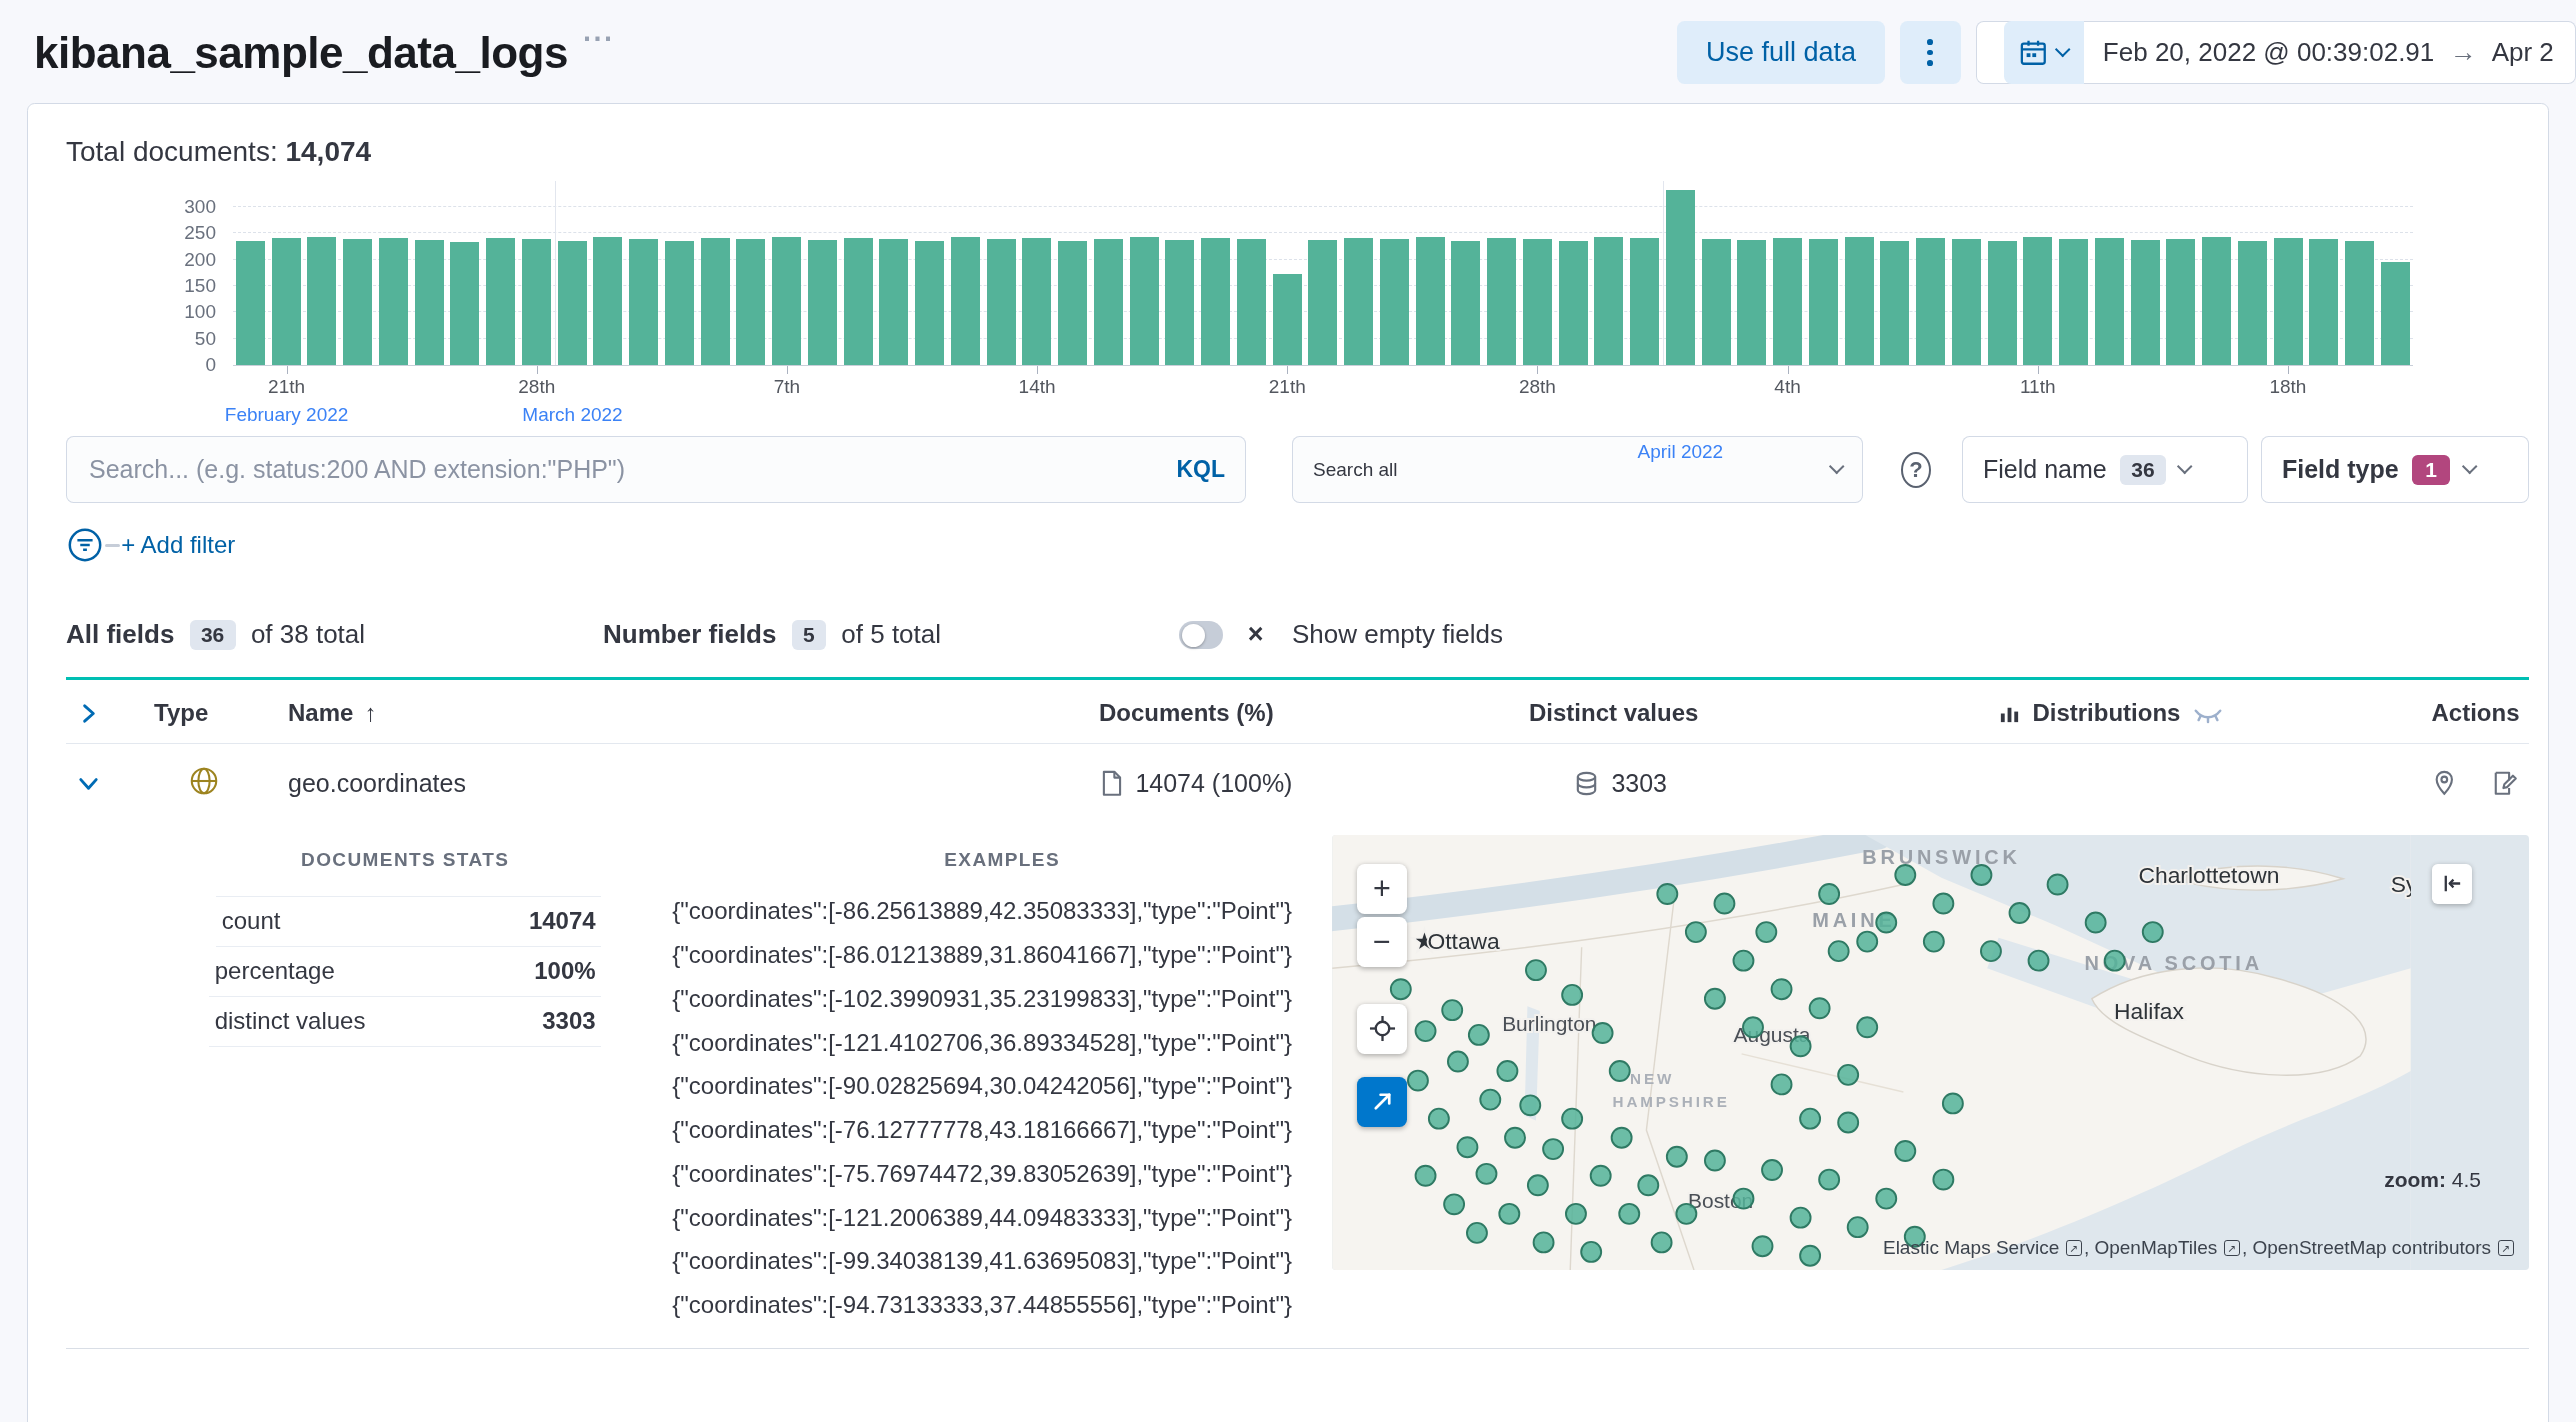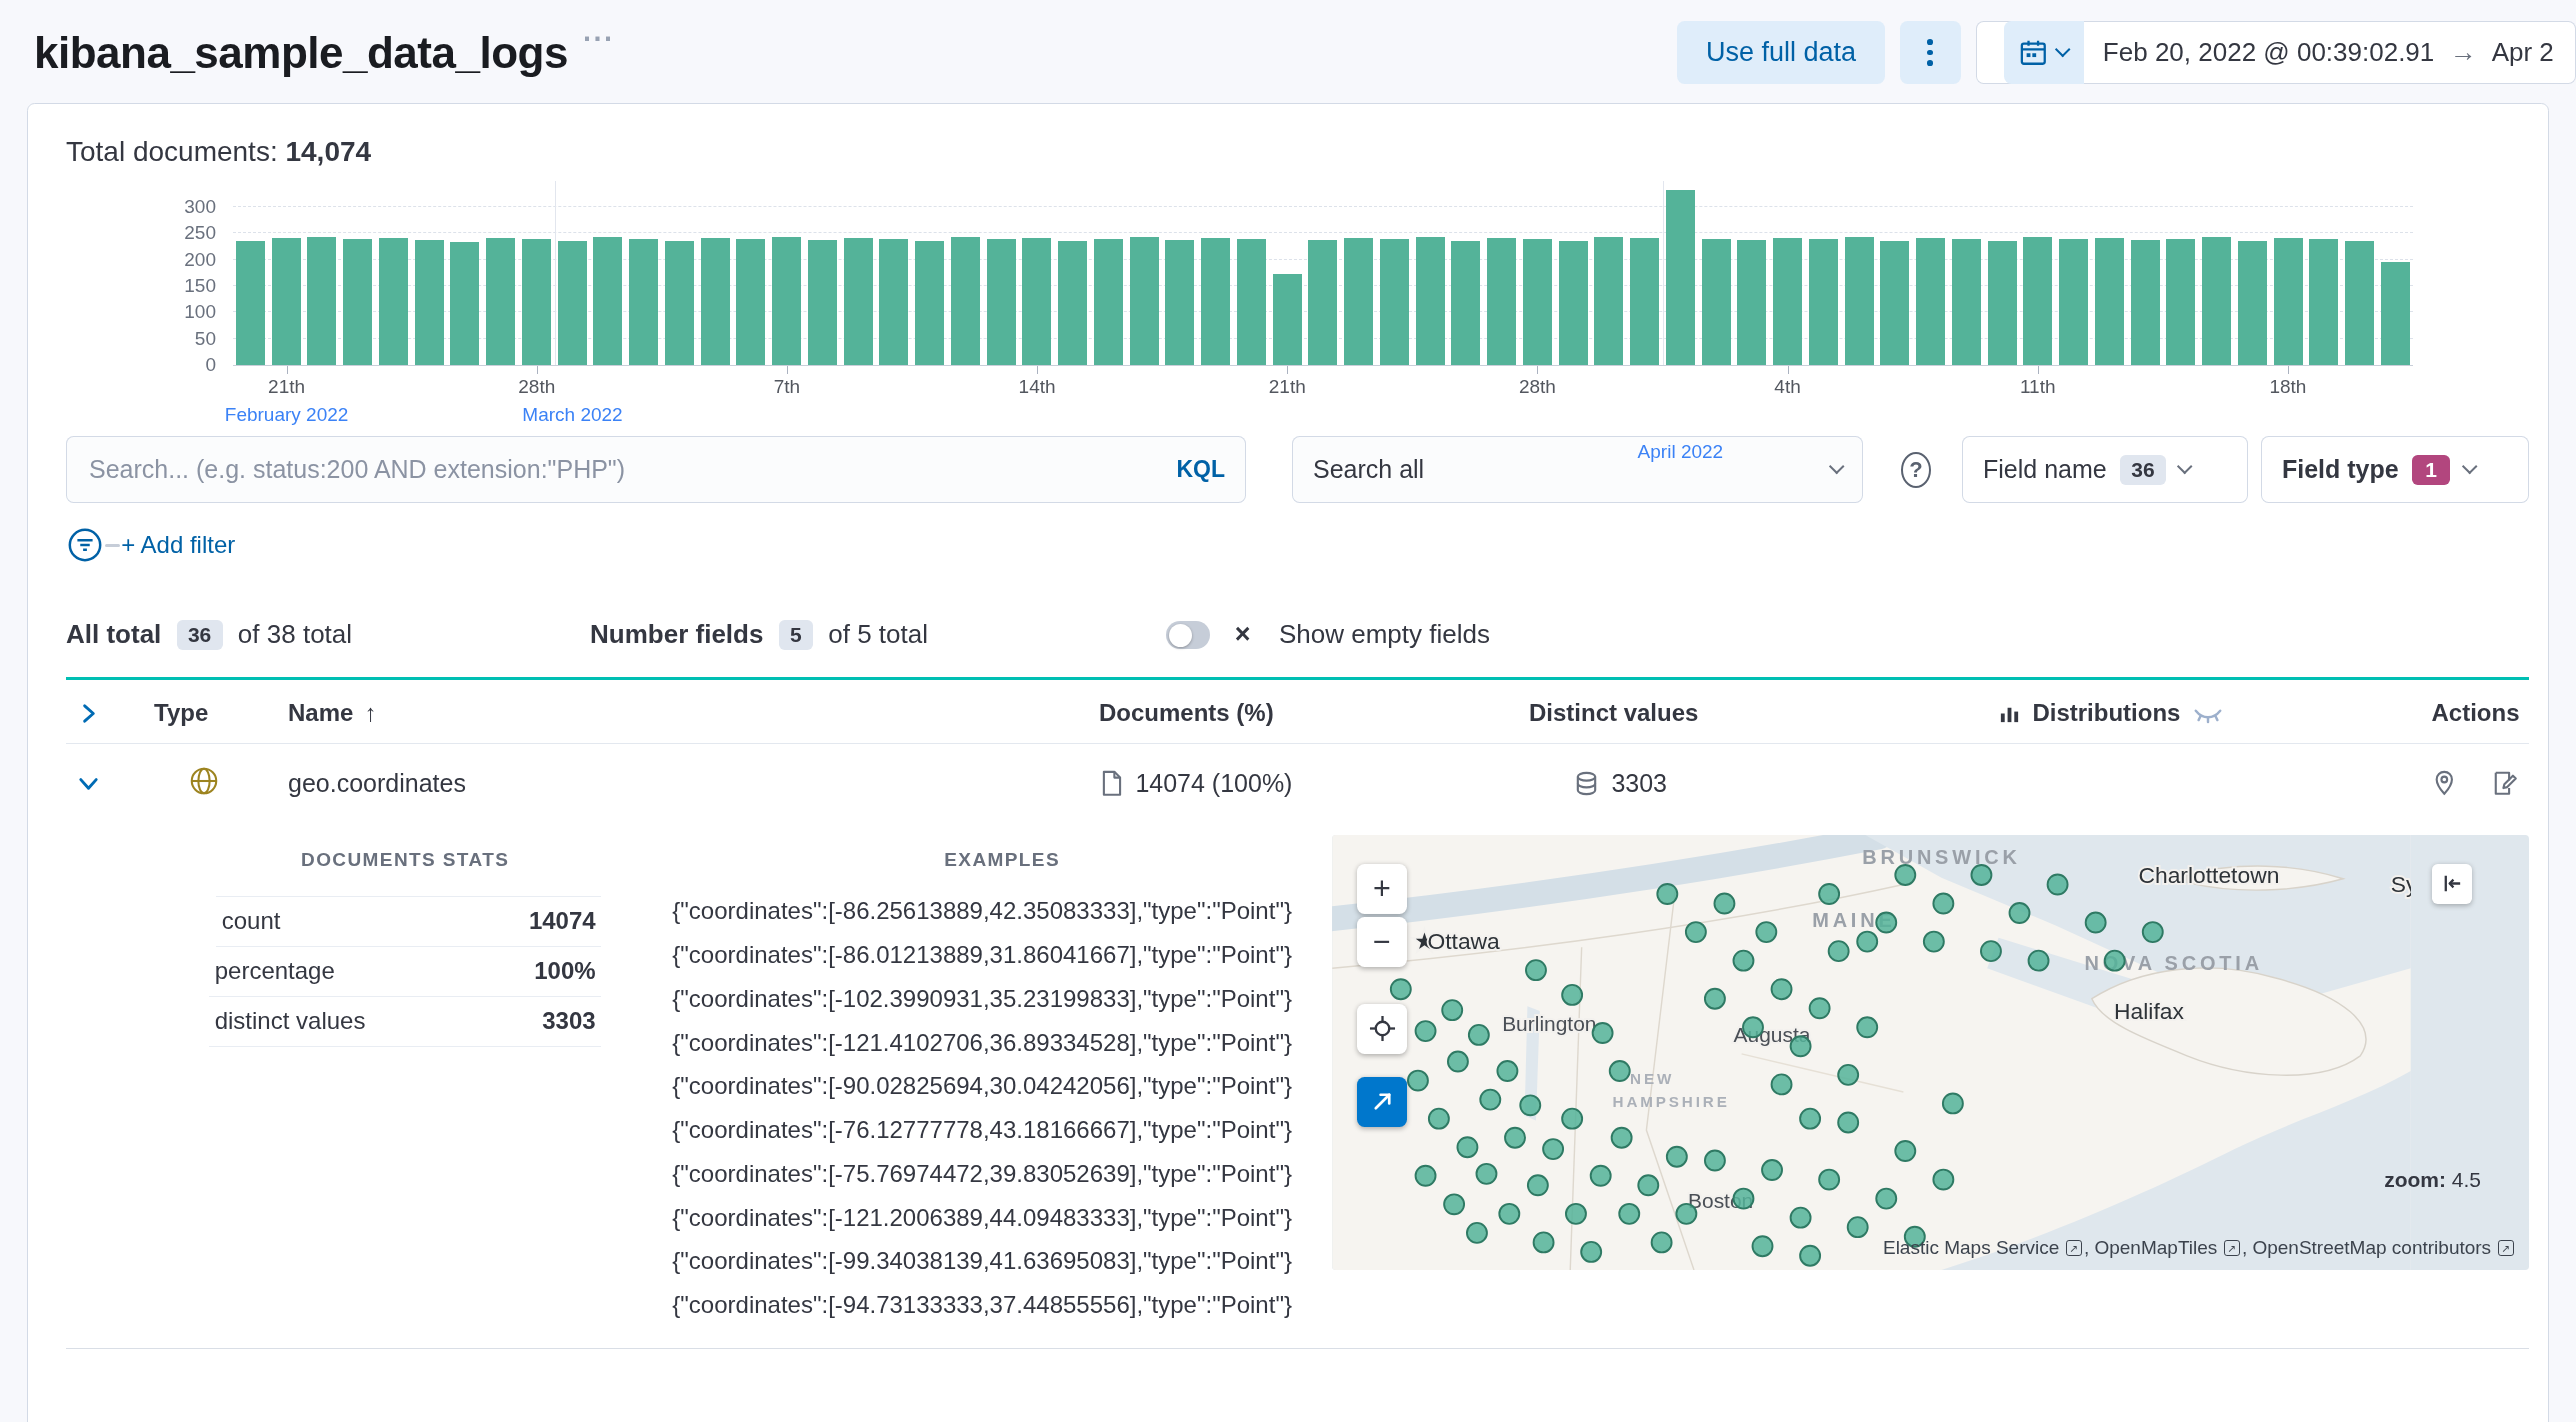--- a/index.html
+++ b/index.html
@@ -49,21 +49,21 @@
   .xmonth { position:absolute; top:38px; transform:translateX(-50%); font-size:19px; color:#3b82f6; white-space:nowrap; }
   
   .controls-row { display:flex; align-items:center; margin-top:15.2px; }
   .formbox { height:67px; background:#fbfcfd; box-shadow:inset 0 0 0 1px #d3dae6; border-radius:7.6px;
     display:flex; align-items:center; padding:0 21px; }
   .search-box { width:1180px; }
   .search-box input { border:none; outline:none; background:transparent; flex:1; font-size:25px;
     color:#343741; font-family:inherit; }
   .search-box input::placeholder { color:#8b93a3; opacity:1; }
   .kql { color:#0061a6; font-weight:600; font-size:23px; margin-left:15.2px; cursor:pointer; }
-  .select { width:571px; margin-left:46px; justify-content:space-between; font-size:25px; cursor:pointer;text-align:center; }
+  .select { width:571px; margin-left:46px; justify-content:space-between; font-size:19px; cursor:pointer;text-align:center; }
   .sel-chev { width:11.4px; height:11.4px; border:solid #69707d; border-width:0 2.9px 2.9px 0;
     transform:rotate(45deg); margin-top:-5.7px; }
   .help-btn { width:42px; height:42px; margin-left:32px; display:flex; align-items:center; justify-content:center;
     cursor:pointer; background:none; border:none; }
   .help-circle { width:36px; height:36px; border:2.4px solid #5a6270; border-radius:50%;
     display:flex; align-items:center; justify-content:center; font-size:22px; font-weight:700; color:#5a6270; }
   .popover-btn { height:67px; background:#fff; box-shadow:inset 0 0 0 1px #d3dae6; border-radius:7.6px;
     display:flex; align-items:center; gap:13.3px; padding:0 21px; font-size:25px; border:none;
     font-family:inherit; color:#343741; cursor:pointer; }
   .fname { margin-left:25px; width:286px; }
@@ -313,21 +313,21 @@
       <line x1="12" y1="15" x2="28" y2="15" stroke="#0061a6" stroke-width="2.6"></line>
       <line x1="15" y1="20" x2="25" y2="20" stroke="#0061a6" stroke-width="2.6"></line>
       <line x1="18" y1="25" x2="22" y2="25" stroke="#0061a6" stroke-width="2.6"></line>
     </svg>
     <span class="filter-dash"></span>
     <span class="add-filter">+ Add filter</span>
   </div>
 
   <div class="summary-row">
     <div class="sum-group">
-      <span class="sum-label">All total</span>
+      <span class="sum-label">All fields</span>
       <span class="badge-gray">36</span>
       <span>of 38 total</span>
     </div>
     <div class="sum-group gap250">
       <span class="sum-label">Number fields</span>
       <span class="badge-gray">5</span>
       <span>of 5 total</span>
     </div>
     <div class="sum-group gap250">
       <span class="switch">

